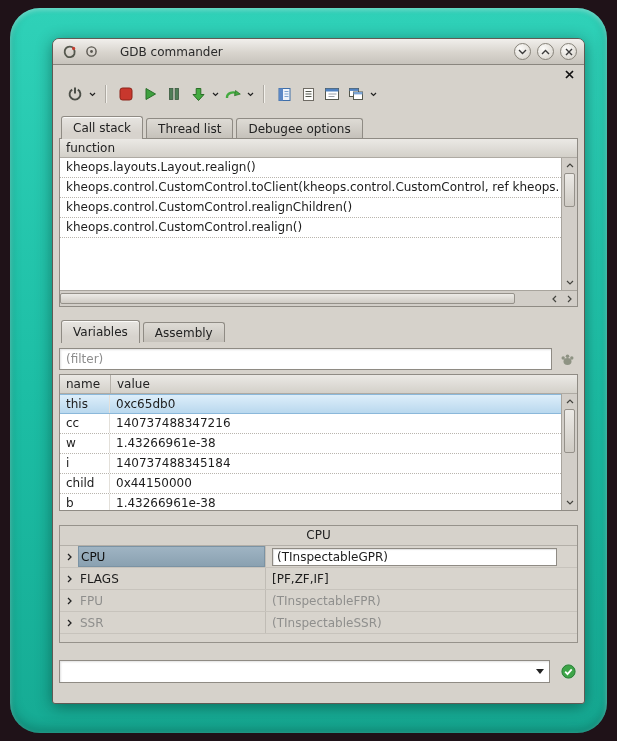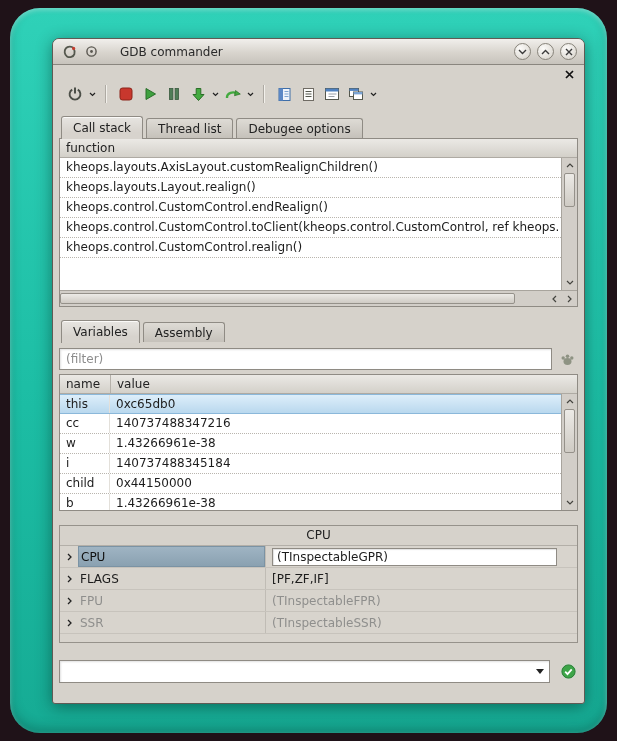--- a/index.html
+++ b/index.html
@@ -291,30 +291,27 @@
           <span>Debugee options</span>
         </div>
     </div>
 
     <div class="panel callstack">
       <div class="lhdr">
         <span>function</span>
       </div>
       <div class="rows">
         <div class="lrow">
-            <span>kheops.layouts.AxisLayout.customRealignChildren()</span>
-          </div>
-        <div class="lrow">
             <span>kheops.layouts.Layout.realign()</span>
           </div>
         <div class="lrow">
-            <span>kheops.control.CustomControl.endRealign()</span>
+            <span>kheops.control.CustomControl.toClient(kheops.control.CustomControl, ref kheops.</span>
           </div>
         <div class="lrow">
-            <span>kheops.control.CustomControl.toClient(kheops.control.CustomControl, ref kheops.</span>
+            <span>kheops.control.CustomControl.realignChildren()</span>
           </div>
         <div class="lrow">
             <span>kheops.control.CustomControl.realign()</span>
           </div>
       </div>
       <div class="vscroll">
         <button class="sbtn">
             <svg width="8" height="5" viewBox="0 0 8 5">
               <path d="M1 4l3-3 3 3" fill="none" stroke="#44443f" stroke-width="1.2"></path>
             </svg>

